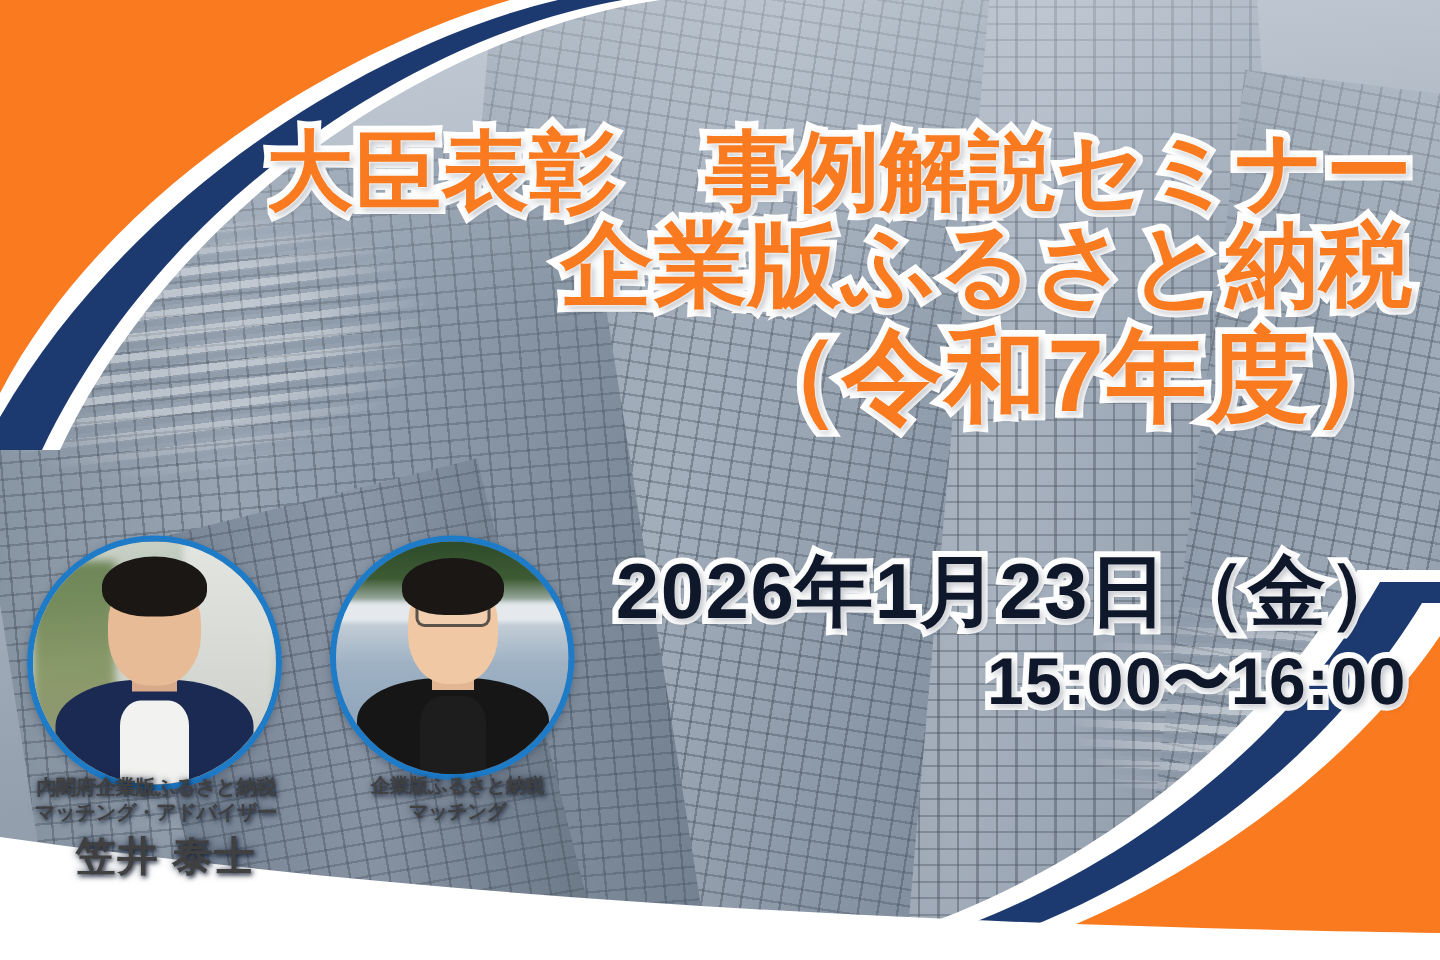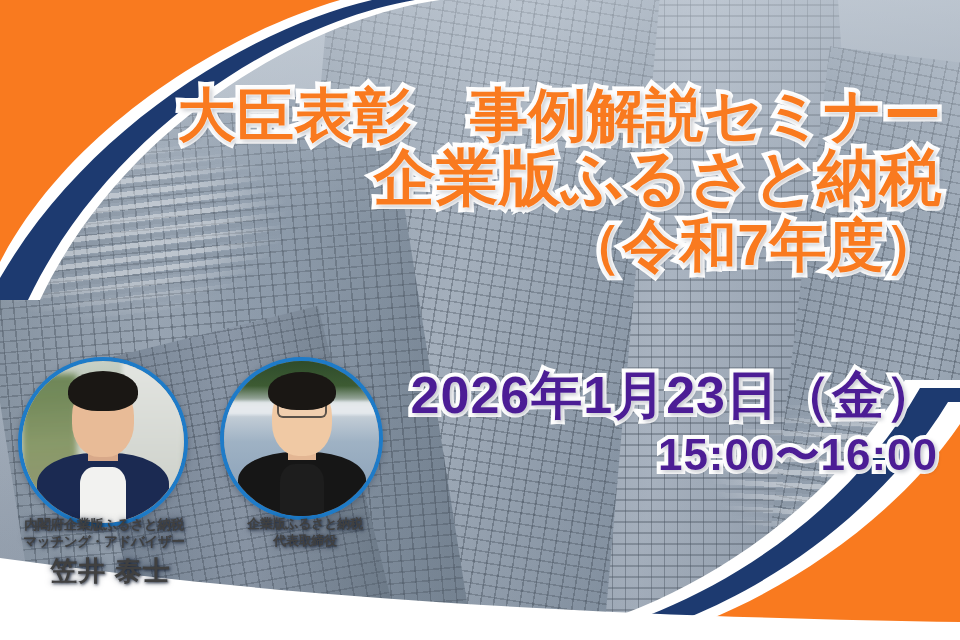--- a/index.html
+++ b/index.html
@@ -98,28 +98,28 @@
     line-height:1.06;
     letter-spacing:.5px;
     -webkit-text-stroke:9px #ffffff;
     paint-order:stroke fill;
     text-shadow:
       0 0 2px #fff, 0 0 2px #fff,
       2px 2px 5px rgba(60,70,85,.35);
   }
   .headline-1{font-size:62px;}
   .headline-2{font-size:58px;margin-top:6px;}
-  .headline-3{font-size:57px;margin-top:4px;}
+  .headline-3{font-size:68px;margin-top:4px;}
 
   .date-block{
     position:absolute;
     right:22px;top:366px;
     width:640px;
     text-align:right;
-    color:#4c1d95;
+    color:#0f172a;
     font-weight:bold;
     line-height:1.12;
     -webkit-text-stroke:8px #ffffff;
     paint-order:stroke fill;
     text-shadow:0 0 1px #fff, 2px 2px 4px rgba(40,50,70,.30);
   }
   .date-line{font-size:52px;letter-spacing:1px;margin:0;}
   .time-line{font-size:44px;letter-spacing:1px;margin:6px 0 0 0;}
 
   
@@ -277,16 +277,16 @@
   </div>
 
   <div class="caption caption-1">
     <p class="cap-org">内閣府企業版ふるさと納税</p>
     <p class="cap-role">マッチング・アドバイザー</p>
     <p class="cap-name">笠井 泰士</p>
   </div>
 
   <div class="caption caption-2">
     <p class="cap-org">企業版ふるさと納税</p>
-    <p class="cap-role">代表取締役</p>
+    <p class="cap-role">マッチング</p>
   </div>
 
 </div>
 
 </body></html>

